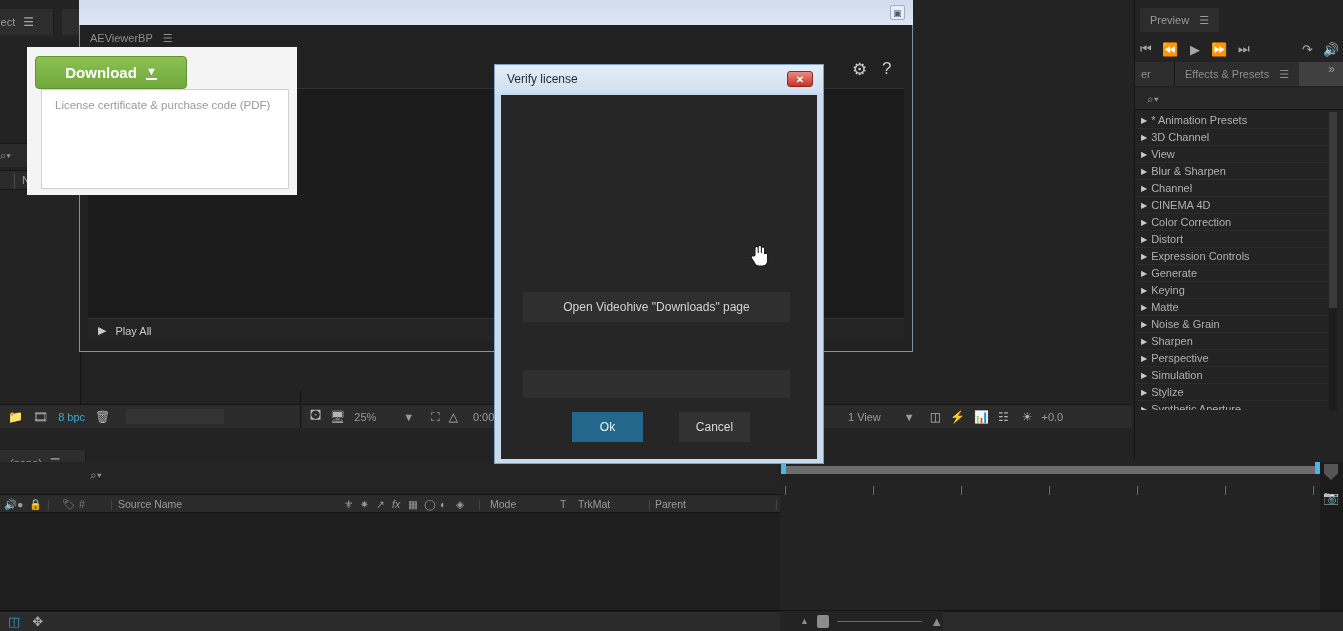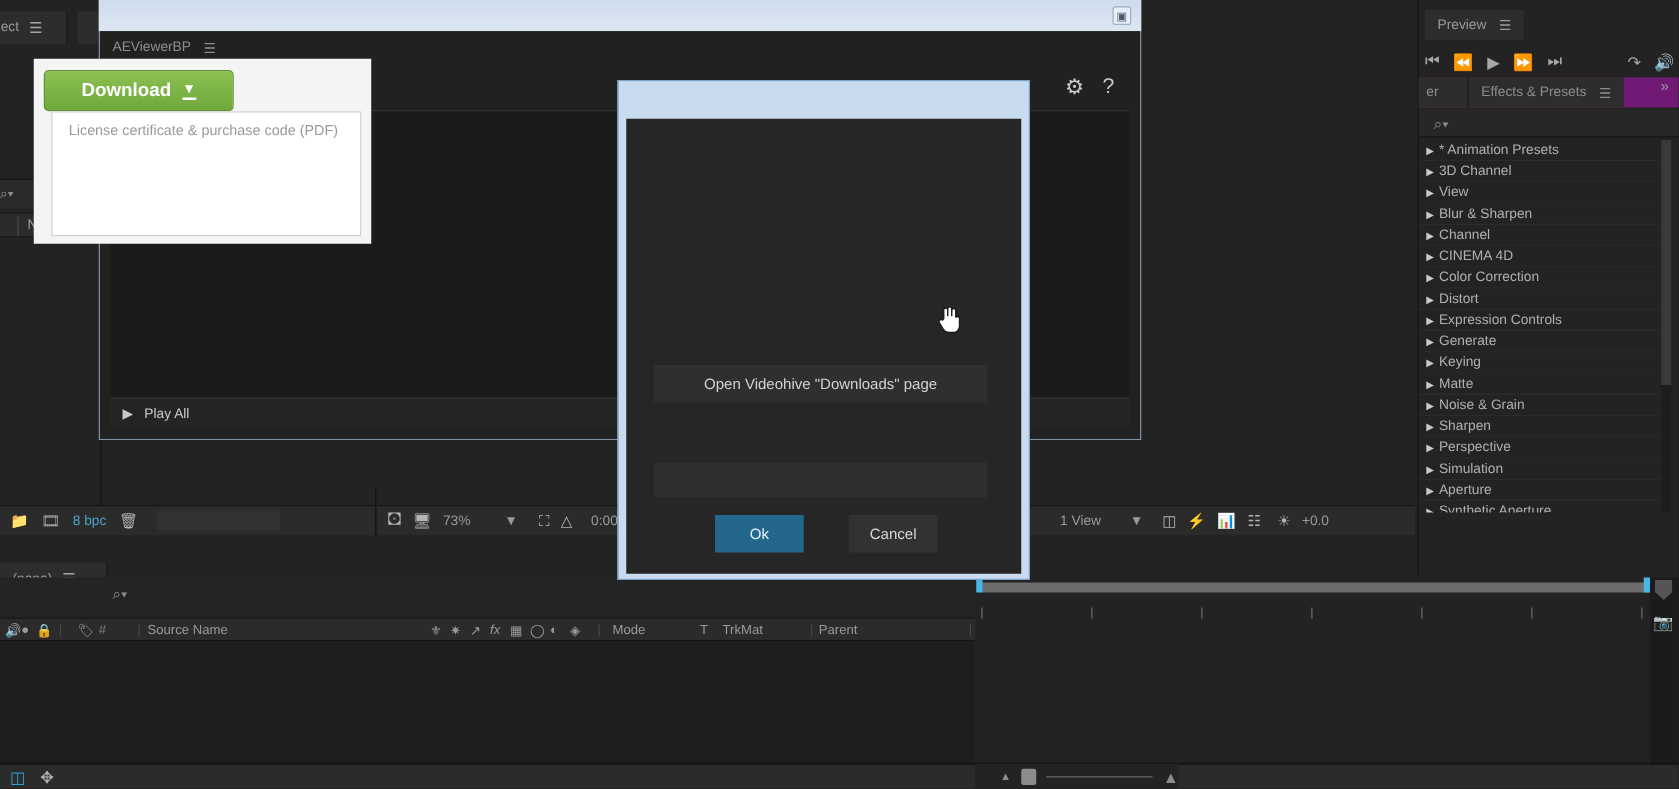--- a/index.html
+++ b/index.html
@@ -58,21 +58,21 @@
 
   #statusbar { position:absolute; left:0; top:611px; width:1343px; height:20px; background:#2b2b2b; border-top:1px solid #151515; display:flex; align-items:center; gap:12px; padding-left:4px;}
   #bottom-zoom { position:absolute; left:780px; top:611px; width:163px; height:20px; background:#232323; display:flex; align-items:center; gap:8px; padding-left:20px;}
   .zoom-slider-track { width:90px; height:1px; background:#6a6a6a; }
 
   
   #right-dock { position:absolute; left:1135px; top:0; width:208px; height:460px; background:#232323; }
   #prev-tab { position:absolute; left:1140px; top:8px; height:24px; display:flex; align-items:center; gap:10px; padding:0 10px; background:#2d2d2d; color:#9b9b9b; font-size:11px;}
   #prev-controls { position:absolute; left:1140px; top:36px; width:200px; height:26px; display:flex; align-items:center; gap:11px; color:#a7a7a7; font-size:13px; }
   #prev-controls .spacer { flex:1 }
-  #eff-tabbar { position:absolute; left:1135px; top:62px; width:208px; height:24px; background:#701a75; display:flex; align-items:flex-start; }
+  #eff-tabbar { position:absolute; left:1135px; top:62px; width:208px; height:24px; background:#404040; display:flex; align-items:flex-start; }
   #eff-tab-partial { width:40px; height:24px; background:#2d2d2d; color:#8e8e8e; font-size:11px; display:flex; align-items:center; padding-left:6px; border-right:1px solid #171717;}
   #eff-tab { height:24px; background:#2d2d2d; color:#8e8e8e; font-size:11px; display:flex; align-items:center; gap:10px; padding:0 10px; }
   #eff-chevron { margin-left:auto; color:#9a9a9a; font-size:12px; padding-right:8px;}
   #eff-search { position:absolute; left:1135px; top:88px; width:208px; height:22px; background:#272727; border-bottom:1px solid #151515;}
   #eff-search .mag { position:absolute; left:12px; top:4px; color:#8d8d8d; font-size:12px;}
   #eff-list { position:absolute; left:1135px; top:112px; width:193px; height:298px; overflow:hidden;}
   .eff-item { height:17px; display:flex; align-items:center; gap:4px; padding-left:6px;
               color:#b0b0b0; font-size:11px; border-bottom:1px solid #2b2b2b; background:#232323; }
   .eff-item .tri { font-size:8px; color:#c8c8c8; }
   #eff-scroll { position:absolute; left:1329px; top:112px; width:8px; height:298px; background:#1d1d1d;}
@@ -154,21 +154,21 @@
     <span class="icon-gray">📁</span>
     <span class="icon-gray">🎞</span>
     <span class="bpc">8 bpc</span>
     <span class="icon-gray">🗑</span>
     <span id="bpc-field"></span>
   </div>
 
   <div id="comp-bottombar">
     <span class="icon-gray">🖸</span>
     <span class="icon-gray">🖥</span>
-    <span>73%</span>
+    <span>25%</span>
     <span style="margin-left:18px">▼</span>
     <span class="icon-gray" style="margin-left:8px">⛶</span>
     <span class="icon-gray">△</span>
     <span style="margin-left:6px">0:00:</span>
   </div>
   <div id="comp-bottombar2">
     <span>1 View</span>
     <span style="margin-left:14px">▼</span>
     <span class="icon-gray" style="margin-left:6px">◫</span>
     <span class="icon-gray">⚡</span>
@@ -334,21 +334,21 @@
       <div class="eff-item">
         <span class="tri">▶</span>
         <span>Perspective</span>
       </div>
       <div class="eff-item">
         <span class="tri">▶</span>
         <span>Simulation</span>
       </div>
       <div class="eff-item">
         <span class="tri">▶</span>
-        <span>Aperture</span>
+        <span>Stylize</span>
       </div>
       <div class="eff-item">
         <span class="tri">▶</span>
         <span>Synthetic Aperture</span>
       </div>
     </div>
   <div id="eff-scroll">
       <div class="thumb"></div>
     </div>
 
@@ -374,20 +374,24 @@
       <div style="left:8px;top:0"></div>
     <div style="left:0;top:8px"></div>
       <div style="left:8px;top:8px"></div>
   </div>
   <div id="vb-playall">
     <span>▶</span>
     <span>Play All</span>
   </div>
 
   <div id="dlg">
+    <div id="dlg-title">
+      <span>Verify license</span>
+      <div id="dlg-close">✕</div>
+    </div>
     <div id="dlg-body"></div>
   </div>
 
   <div id="dd-card">
     <div id="dl-btn">
       <span>Download</span>
       <span style="font-size:11px;border-bottom:2px solid #fff;line-height:1;padding-bottom:1px;">▼</span>
     </div>
     <div id="dd-menu">
         <div class="dd-item">

